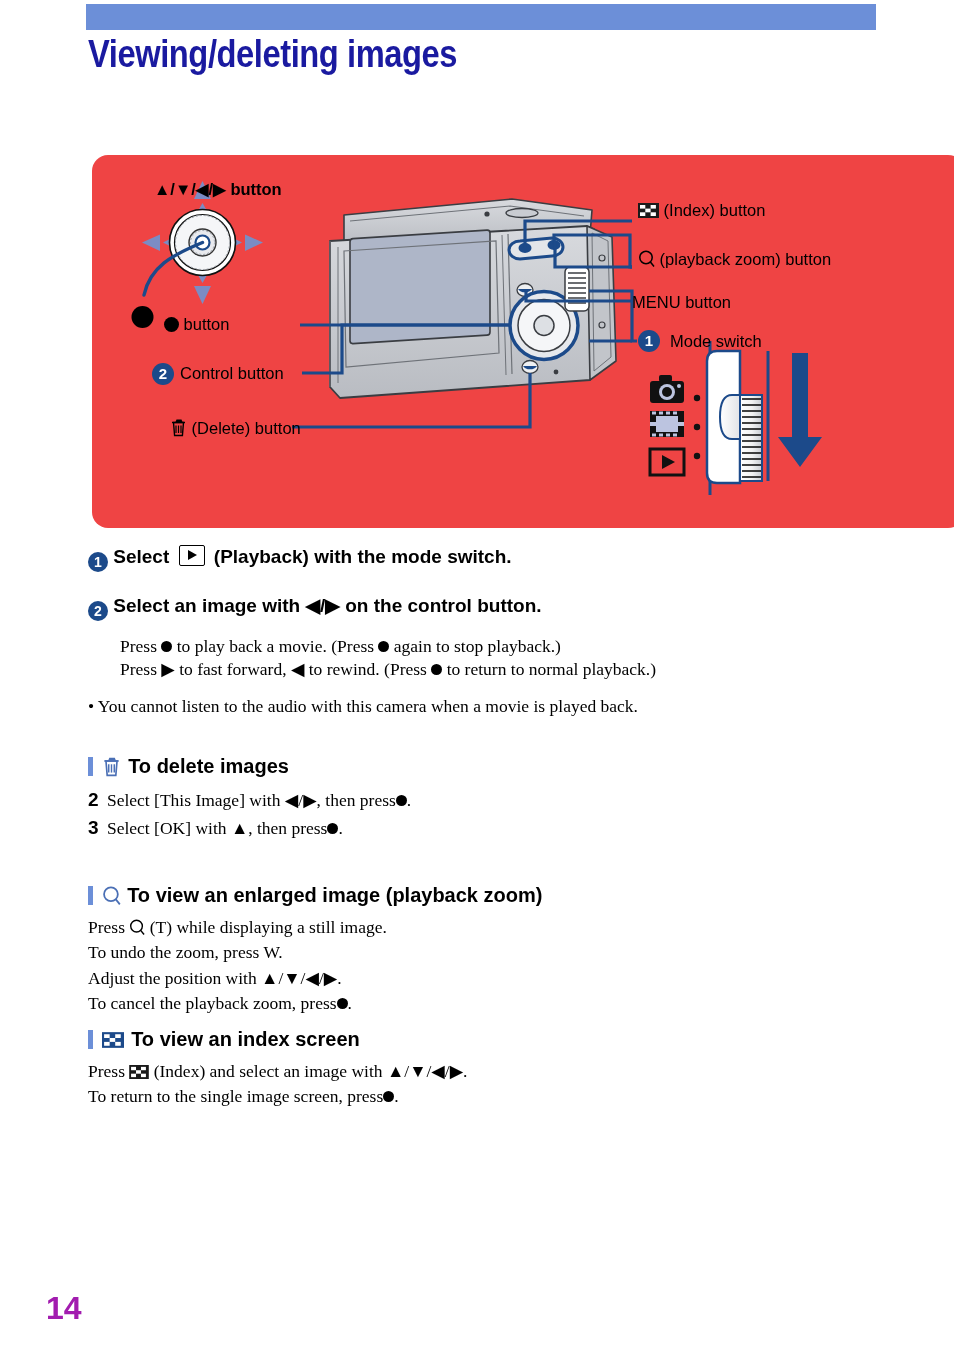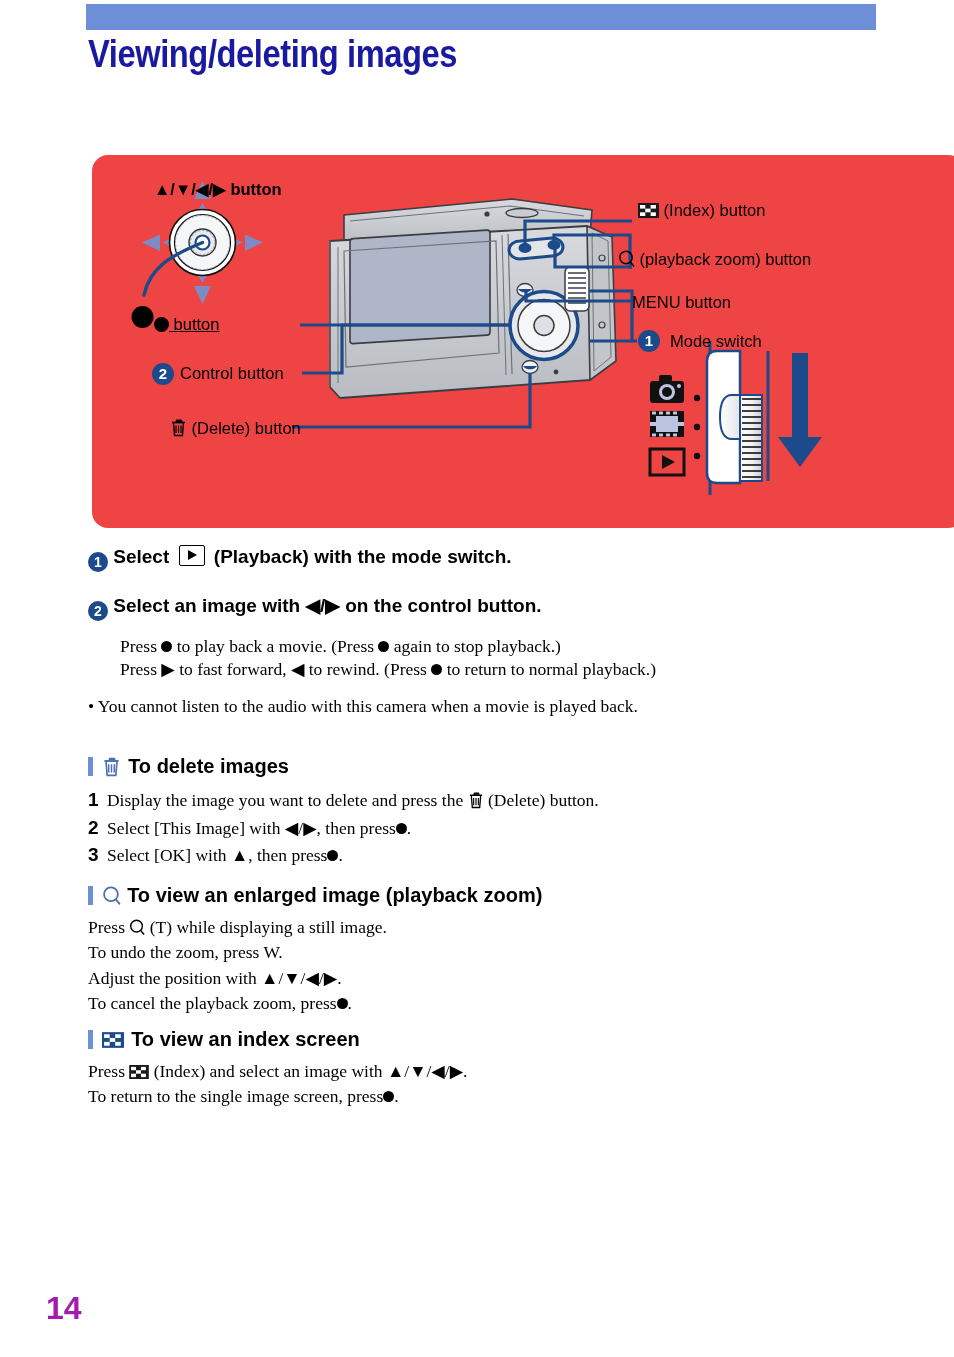--- a/index.html
+++ b/index.html
@@ -48,25 +48,25 @@
   .diag { position: absolute; left: 0; top: 0; width: 786px; height: 373px; }
   .diag-label {
     position: absolute;
     font-family: "Liberation Sans", sans-serif;
     font-size: 16.5px;
     color: #000;
     white-space: nowrap;
     line-height: 1;
   }
   .lbl-dir   { left: 62px;  top: 26px; font-weight: bold; }
-  .lbl-dot   { left: 62px;  top: 161px; text-decoration: underline; }
+  .lbl-dot   { left: 72px;  top: 161px; }
   .lbl-ctrl  { left: 88px;  top: 210px; }
   .lbl-del   { left: 78px;  top: 263px; }
   .lbl-index { left: 546px; top: 47px; }
-  .lbl-zoom  { left: 526px; top: 95px; }
+  .lbl-zoom  { left: 546px; top: 95px; }
   .lbl-menu  { left: 540px; top: 139px; }
   .lbl-mode  { left: 578px; top: 178px; }
 
   .num-badge {
     display: inline-block;
     width: 20px; height: 20px;
     border-radius: 50%;
     background: #1c4a8a;
     color: #fff;
     font-family: "Liberation Sans", sans-serif;
@@ -496,33 +496,20 @@
         <path d="M2 4.5 L15 4.5" stroke="#4a6fb5" stroke-width="1.5"></path>
         <path d="M3.5 4.5 L4.6 17.5 L12.4 17.5 L13.5 4.5 Z" fill="none" stroke="#4a6fb5" stroke-width="1.5"></path>
         <path d="M6 7.5 L6 15" stroke="#4a6fb5" stroke-width="1.3"></path>
         <path d="M8.5 7.5 L8.5 15" stroke="#4a6fb5" stroke-width="1.3"></path>
         <path d="M11 7.5 L11 15" stroke="#4a6fb5" stroke-width="1.3"></path>
         <path d="M6.5 1.5 L11.5 1.5 L12.5 4 L5.5 4 Z" fill="#4a6fb5"></path>
       </svg>
       <span>To delete images</span>
     </div>
 
-    <div class="sec-body">
-      <span class="numstep">1</span>
-      <span>Display the image you want to delete and press the</span>
-      <svg class="trash-ico" width="16" height="18" viewBox="0 0 17 19">
-        <path d="M2 4.5 L15 4.5" stroke="#000" stroke-width="1.4"></path>
-        <path d="M3.5 4.5 L4.6 17.5 L12.4 17.5 L13.5 4.5 Z" fill="none" stroke="#000" stroke-width="1.4"></path>
-        <path d="M6 7.5 L6 15" stroke="#000" stroke-width="1.2"></path>
-        <path d="M8.5 7.5 L8.5 15" stroke="#000" stroke-width="1.2"></path>
-        <path d="M11 7.5 L11 15" stroke="#000" stroke-width="1.2"></path>
-        <path d="M6.5 1.5 L11.5 1.5 L12.5 4 L5.5 4 Z" fill="#000"></path>
-      </svg>
-      <span>(Delete) button.</span>
-    </div>
 
     <div class="sec-body">
       <span class="numstep">2</span>
       <span>Select [This Image] with ◀/▶, then press</span><span class="dot-sm"></span><span>.</span>
     </div>
 
     <div class="sec-body">
       <span class="numstep">3</span>
       <span>Select [OK] with ▲, then press</span><span class="dot-sm"></span><span>.</span>
     </div>

